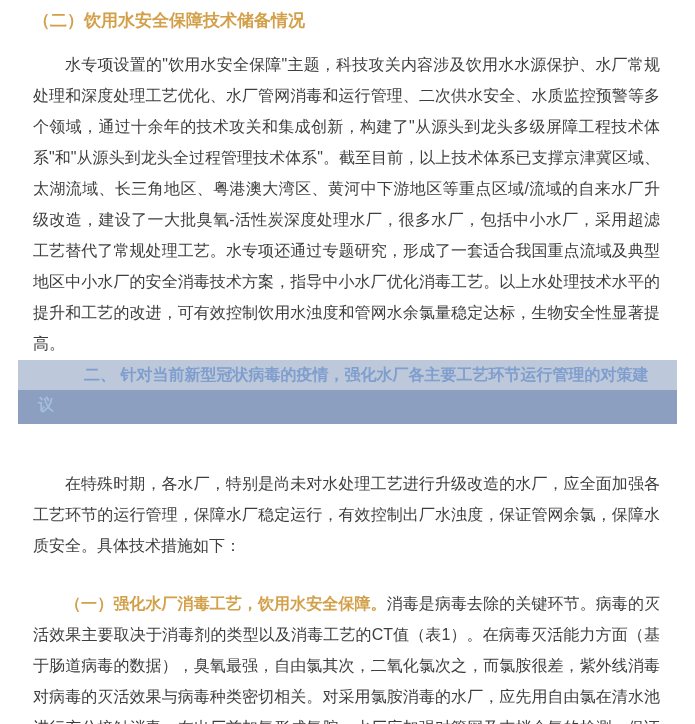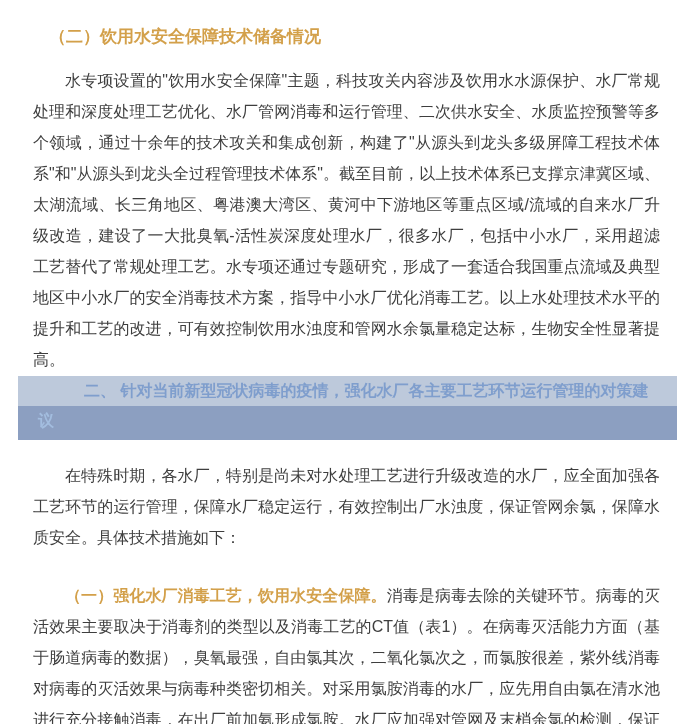--- a/index.html
+++ b/index.html
@@ -13,36 +13,36 @@
     overflow: hidden;
     font-family: "Liberation Sans", "DejaVu Sans", sans-serif;
   }
   .page {
     box-sizing: border-box;
     width: 695px;
     padding: 9px 35px 0 33px;
     color: var(--body-text, #3e3e3e);
   }
   .sec-heading {
-    margin: 16px;
+    margin: 0;
     font-size: 17px;
     line-height: 24px;
     font-weight: bold;
     color: var(--accent-orange, #d3a04a);
   }
   .para {
     margin: 0;
     font-size: 16px;
     line-height: 31px;
     text-align: justify;
     text-indent: 2em;
     color: var(--body-text, #3e3e3e);
   }
   .para-1 { margin-top: 16px; }
-  .para-2 { margin-top: 20px; }
+  .para-2 { margin-top: 44px; }
   .para-3 { margin-top: 27px; }
   .inline-lead {
     font-weight: bold;
     color: var(--accent-orange, #d3a04a);
   }
   .banner {
     margin: 1px -17px 16px -15px;
     font-weight: bold;
     font-size: 16px;
   }

